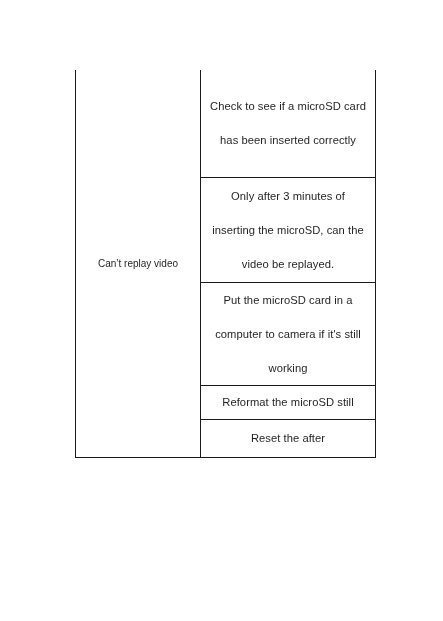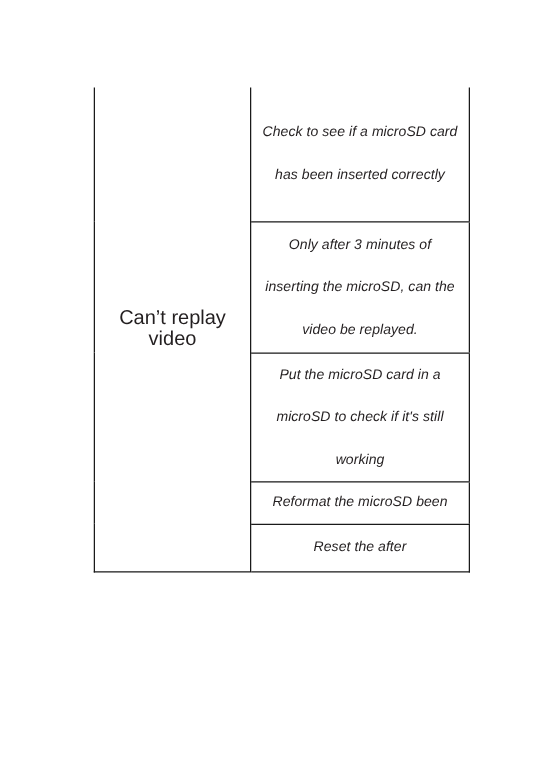--- a/index.html
+++ b/index.html
@@ -66,28 +66,27 @@
   
   .cell-text {
     display: block;
     font-size: 11.2px;
     line-height: 34px;      
     letter-spacing: 0.005em;
     color: #231f20;
     padding: 0 8px;
     text-align: center;
     white-space: normal;
-    font-style: italic;
   }
   .cell-text.single {
     line-height: 17px;
   }
   .symptom-text {
     display: block;
-    font-size: 16px;
+    font-size: 10px;
     line-height: 17px;
     color: #231f20;
     text-align: center;
     padding: 0 6px;
   }
 
   
   .r1 { height: 107px; }   
   .r2 { height: 105px; }   
   .r3 { height: 103px; }   
@@ -118,27 +117,27 @@
       </tr>
 
       <tr class="r2">
         <td class="col-action action-cell">
           <span class="cell-text">Only after 3 minutes of inserting the microSD, can the video be replayed.</span>
         </td>
       </tr>
 
       <tr class="r3">
         <td class="col-action action-cell">
-          <span class="cell-text">Put the microSD card in a microSD to check if it's still working</span>
+          <span class="cell-text">Put the microSD card in a computer to camera if it's still working</span>
         </td>
       </tr>
 
       <tr class="r4">
         <td class="col-action action-cell">
-          <span class="cell-text single">Reformat the microSD been</span>
+          <span class="cell-text single">Reformat the microSD still</span>
         </td>
       </tr>
 
       <tr class="r5">
         <td class="col-action action-cell last">
           <span class="cell-text single">Reset the after</span>
         </td>
       </tr>
 
     </tbody>

